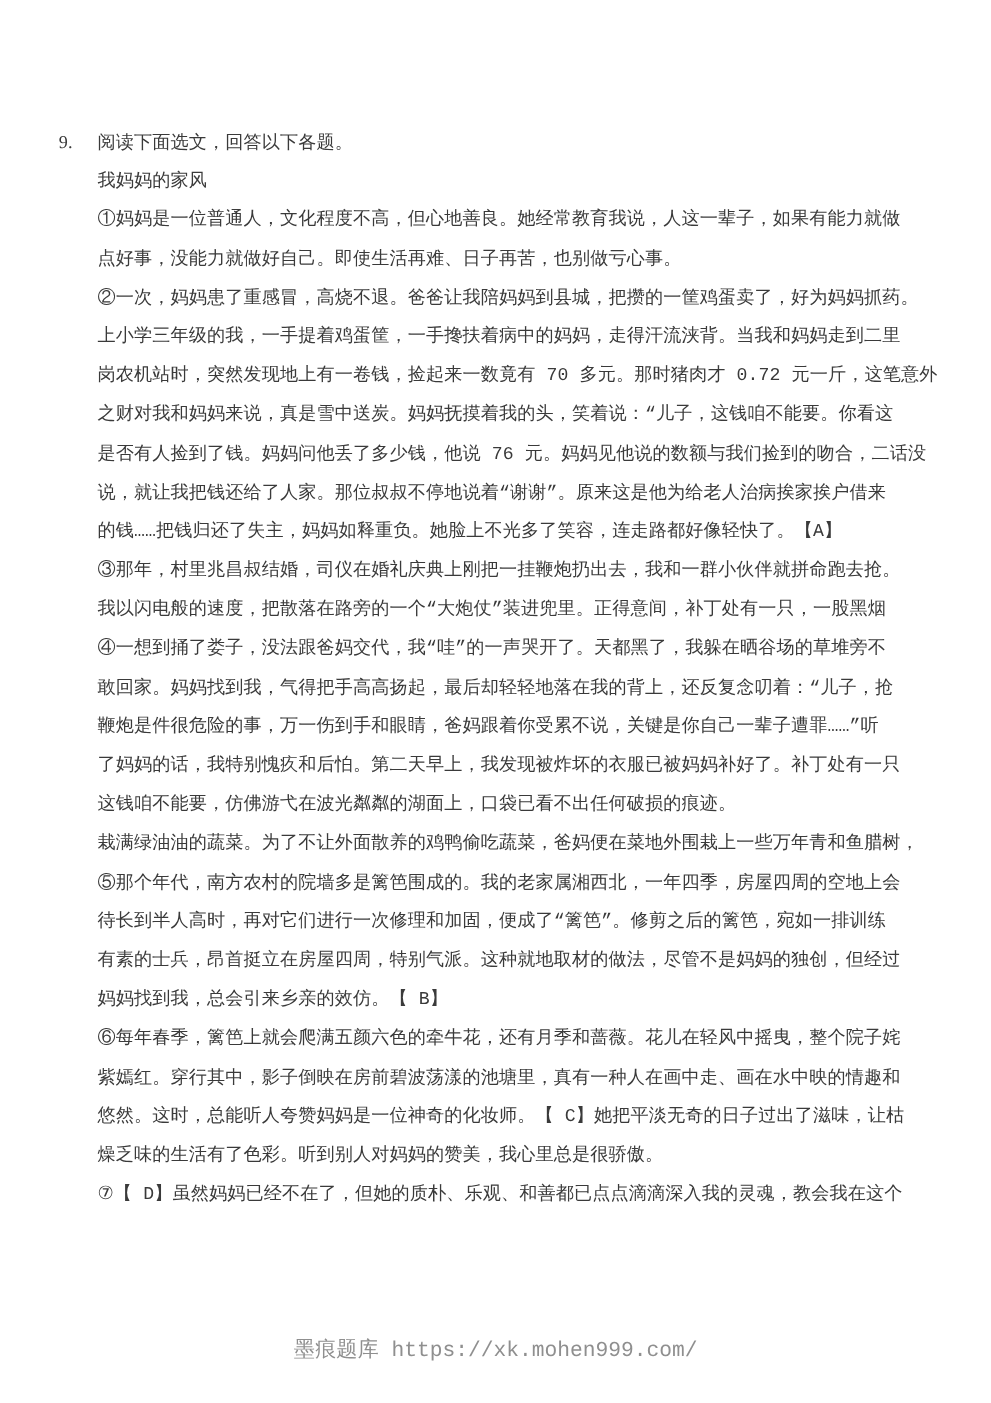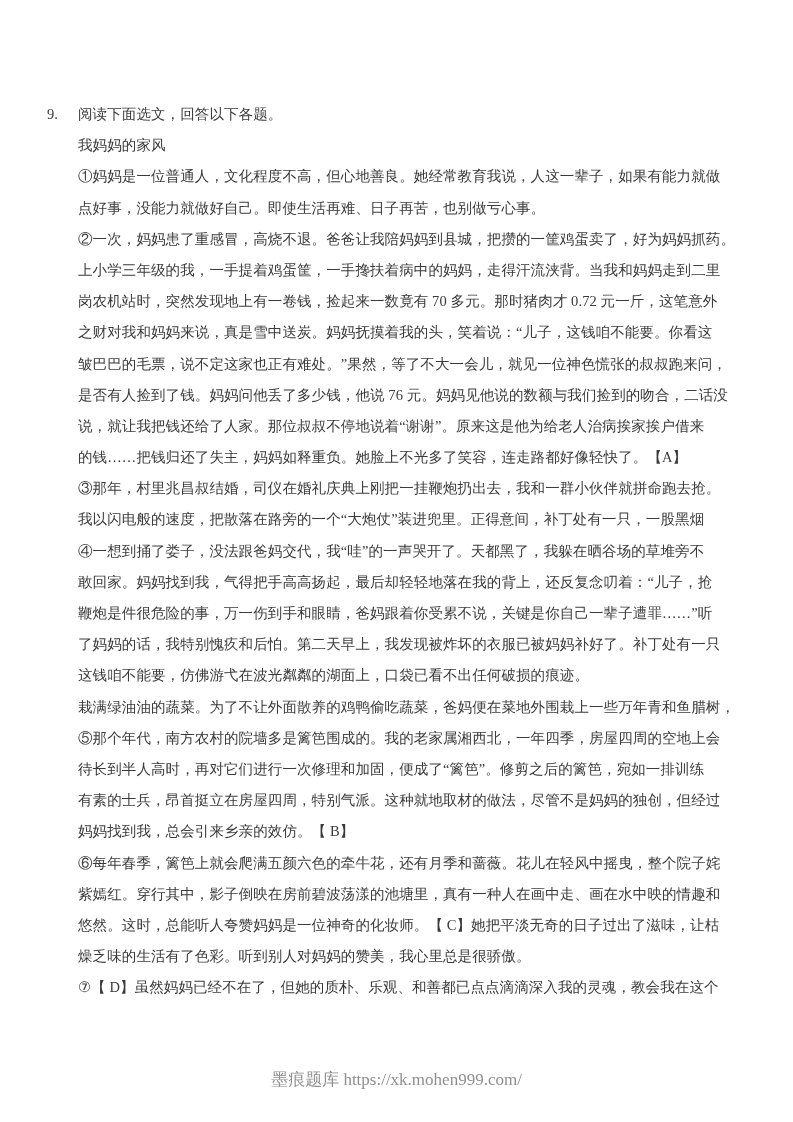--- a/index.html
+++ b/index.html
@@ -39,28 +39,29 @@
     height: 31.2px;
     white-space: nowrap;
   }
   .para {
     margin: 0;
     padding: 0;
   }
   .pline {
     height: 31.2px;
     white-space: nowrap;
+    font-family: Liberation Mono, monospace;
   }
   .footer {
     position: absolute;
     left: 0;
     top: 1068px;
     width: 793px;
     text-align: center;
-    font-family: Liberation Serif, serif;
+    font-family: Liberation Mono, monospace;
     font-size: 17px;
     color: #8f8f8f;
     white-space: nowrap;
   }
 </style>
 </head>
 <body>
 
 <div class="page">
 
@@ -76,21 +77,20 @@
     <div id="passage-body">
         <div class="para">
           <div class="pline">①妈妈是一位普通人，文化程度不高，但心地善良。她经常教育我说，人这一辈子，如果有能力就做</div>
           <div class="pline">点好事，没能力就做好自己。即使生活再难、日子再苦，也别做亏心事。</div>
         </div>
         <div class="para">
           <div class="pline">②一次，妈妈患了重感冒，高烧不退。爸爸让我陪妈妈到县城，把攒的一筐鸡蛋卖了，好为妈妈抓药。</div>
           <div class="pline">上小学三年级的我，一手提着鸡蛋筐，一手搀扶着病中的妈妈，走得汗流浃背。当我和妈妈走到二里</div>
           <div class="pline">岗农机站时，突然发现地上有一卷钱，捡起来一数竟有 70 多元。那时猪肉才 0.72 元一斤，这笔意外</div>
           <div class="pline">之财对我和妈妈来说，真是雪中送炭。妈妈抚摸着我的头，笑着说：“儿子，这钱咱不能要。你看这</div>
-          <div class="pline">皱巴巴的毛票，说不定这家也正有难处。”果然，等了不大一会儿，就见一位神色慌张的叔叔跑来问，</div>
           <div class="pline">是否有人捡到了钱。妈妈问他丢了多少钱，他说 76 元。妈妈见他说的数额与我们捡到的吻合，二话没</div>
           <div class="pline">说，就让我把钱还给了人家。那位叔叔不停地说着“谢谢”。原来这是他为给老人治病挨家挨户借来</div>
           <div class="pline">的钱……把钱归还了失主，妈妈如释重负。她脸上不光多了笑容，连走路都好像轻快了。【A】</div>
         </div>
         <div class="para">
           <div class="pline">③那年，村里兆昌叔结婚，司仪在婚礼庆典上刚把一挂鞭炮扔出去，我和一群小伙伴就拼命跑去抢。</div>
           <div class="pline">我以闪电般的速度，把散落在路旁的一个“大炮仗”装进兜里。正得意间，补丁处有一只，一股黑烟</div>
         </div>
         <div class="para">
           <div class="pline">④一想到捅了娄子，没法跟爸妈交代，我“哇”的一声哭开了。天都黑了，我躲在晒谷场的草堆旁不</div>

